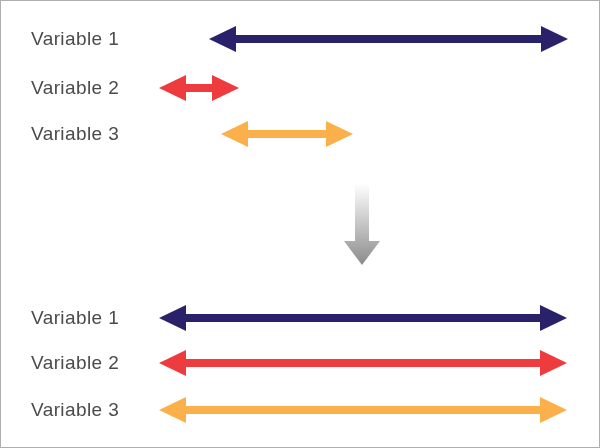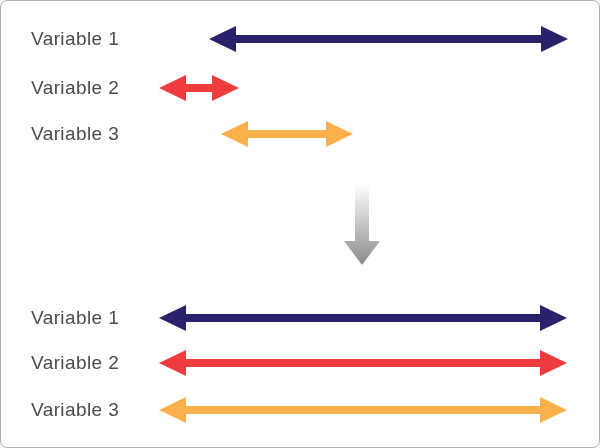--- a/index.html
+++ b/index.html
@@ -55,21 +55,21 @@
 
   .down-arrow {
     position: absolute;
     
     clip-path: polygon(30% 0%, 70% 0%, 70% 72%, 100% 72%, 50% 100%, 0% 72%, 30% 72%);
   }
 </style>
 </head>
 <body>
 
-<div class="canvas" style="border-color: rgb(174, 174, 174); background: rgb(255, 255, 255); border-radius: 7px;">
+<div class="canvas" style="border-color: rgb(174, 174, 174); background: rgb(255, 255, 255);">
   <div id="section-before">
       <div class="var-label" style="left: 30px; top: 24px; color: rgb(75, 75, 75);">Variable 1</div>
       <div class="h-arrow" style="left: 208px; top: 25px; width: 359px; color: rgb(41, 34, 107);">
         <div class="head-l"></div>
         <div class="shaft"></div>
         <div class="head-r"></div>
       </div>
       <div class="var-label" style="left: 30px; top: 73px; color: rgb(75, 75, 75);">Variable 2</div>
       <div class="h-arrow" style="left: 158px; top: 74px; width: 80px; color: rgb(238, 60, 62);">
         <div class="head-l"></div>

